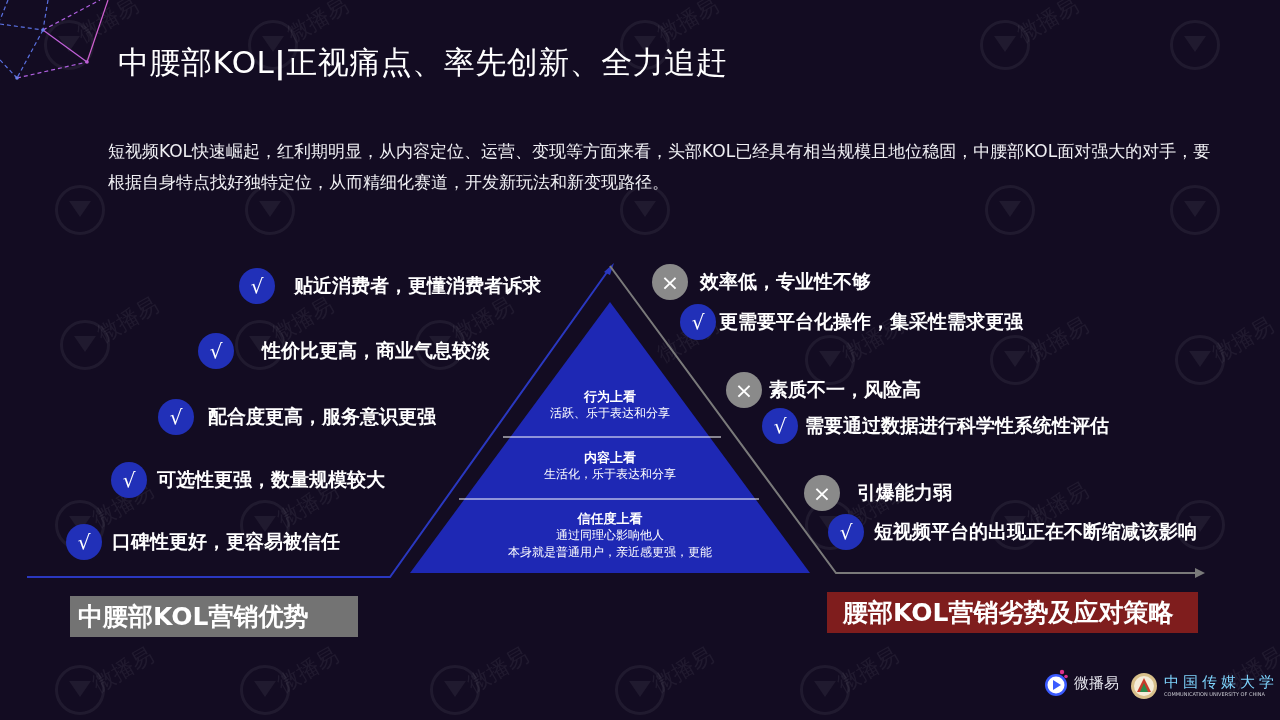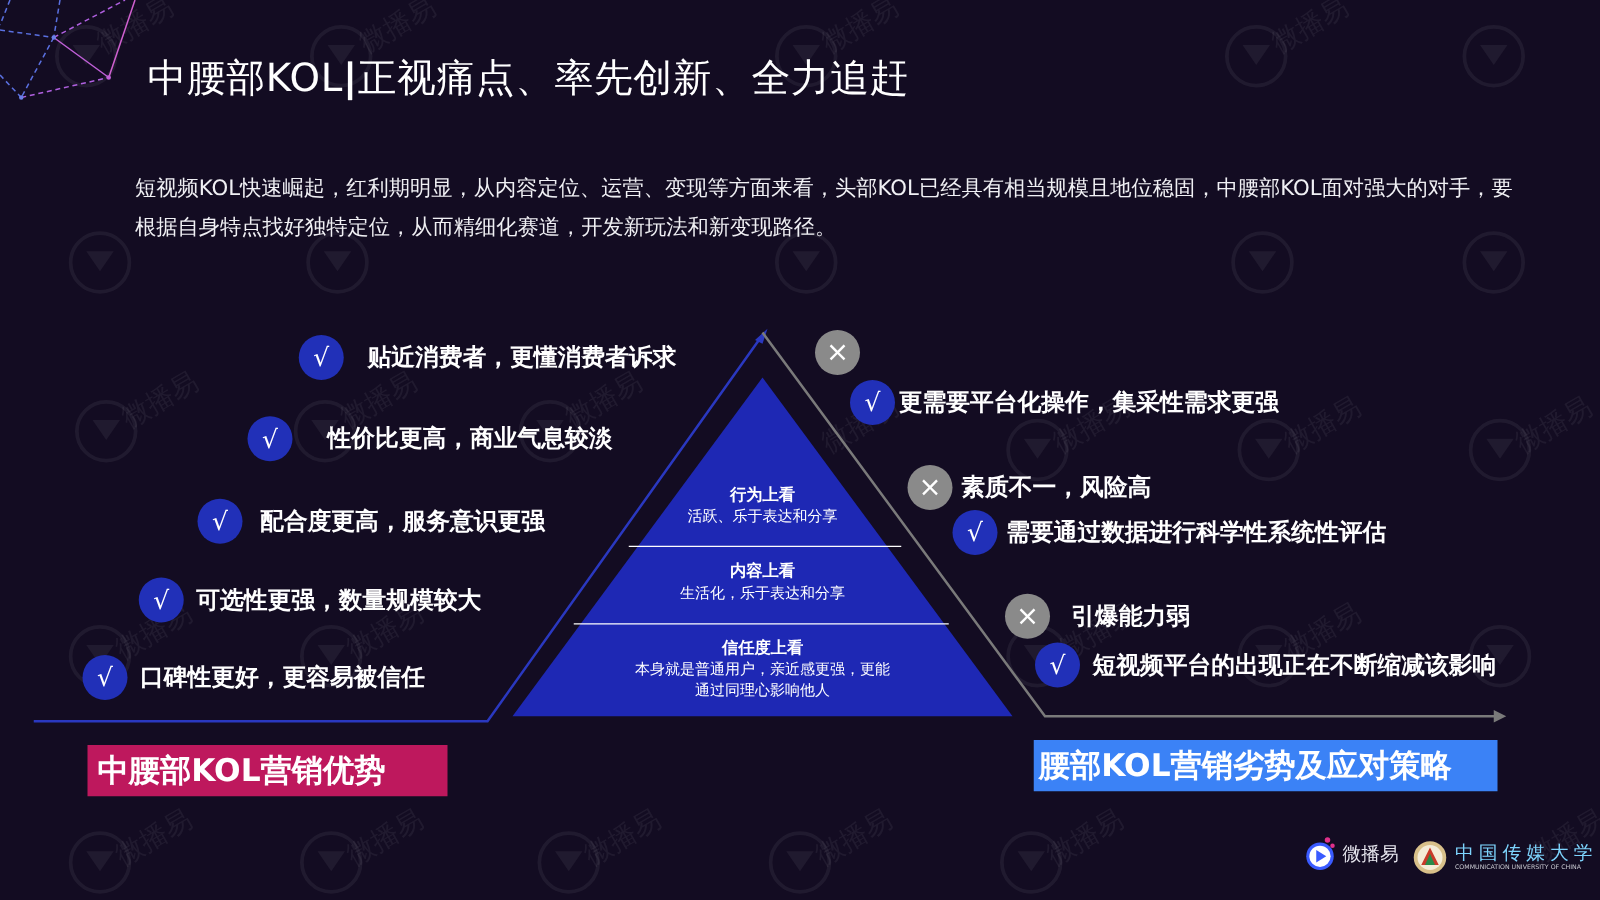--- a/index.html
+++ b/index.html
@@ -160,39 +160,40 @@
   <div class="item" style="left:111px;top:462px">
     <span class="badge check">√</span>
     <span style="margin-left:10px">可选性更强，数量规模较大</span>
   </div>
   <div class="item" style="left:66px;top:524px">
     <span class="badge check">√</span>
     <span style="margin-left:10px">口碑性更好，更容易被信任</span>
   </div>
 </div>
 
-<div class="label-box" style="left:70px;top:596px;width:288px;height:41px;background:#be185d;padding-left:8px;box-sizing:border-box">中腰部KOL营销优势</div>
+<div class="label-box" style="left:70px;top:596px;width:288px;height:41px;background:#737373;padding-left:8px;box-sizing:border-box">中腰部KOL营销优势</div>
 
 <div class="pyr-text" style="left:510px;top:388px;width:200px">
   <div class="h">行为上看</div>
   <div class="s">活跃、乐于表达和分享</div>
 </div>
 <div class="pyr-text" style="left:490px;top:449px;width:240px">
   <div class="h">内容上看</div>
   <div class="s">生活化，乐于表达和分享</div>
 </div>
 <div class="pyr-text" style="left:470px;top:510px;width:280px">
   <div class="h">信任度上看</div>
+  <div class="s">通过同理心影响他人</div>
   <div class="s">本身就是普通用户，亲近感更强，更能</div>
-  <div class="s">通过同理心影响他人</div>
 </div>
 
 <div>
   <div class="item" style="left:652px;top:264px">
     <span class="badge cross">×</span>
+    <span style="margin-left:12px">效率低，专业性不够</span>
   </div>
   <div class="item" style="left:680px;top:304px">
     <span class="badge check">√</span>
     <span style="margin-left:3px">更需要平台化操作，集采性需求更强</span>
   </div>
 
   <div class="item" style="left:726px;top:372px">
     <span class="badge cross">×</span>
     <span style="margin-left:7px">素质不一，风险高</span>
   </div>
@@ -204,21 +205,21 @@
   <div class="item" style="left:804px;top:475px">
     <span class="badge cross">×</span>
     <span style="margin-left:17px">引爆能力弱</span>
   </div>
   <div class="item" style="left:828px;top:514px">
     <span class="badge check">√</span>
     <span style="margin-left:10px">短视频平台的出现正在不断缩减该影响</span>
   </div>
 </div>
 
-<div class="label-box" style="left:827px;top:592px;width:371px;height:41px;background:#3b82f6;padding-left:4px;box-sizing:border-box">腰部KOL营销劣势及应对策略</div>
+<div class="label-box" style="left:827px;top:592px;width:371px;height:41px;background:#7f1d1d;padding-left:16px;box-sizing:border-box">腰部KOL营销劣势及应对策略</div>
 
 <div class="footer-logo" style="left:1043px;top:669px">
   <svg width="26" height="28" viewBox="0 0 26 28">
     <circle cx="19" cy="3" r="2.2" fill="#e0308a"></circle>
     <circle cx="23" cy="7.5" r="1.8" fill="#e0308a"></circle>
     <circle cx="13" cy="16" r="11" fill="#3a5bff"></circle>
     <circle cx="13" cy="16" r="8.5" fill="#ffffff"></circle>
     <polygon points="10,11 10,21 18,16" fill="#3a5bff"></polygon>
   </svg>
   <span style="margin-left:5px;font-size:15px;color:#e6e6ee">微播易</span>

